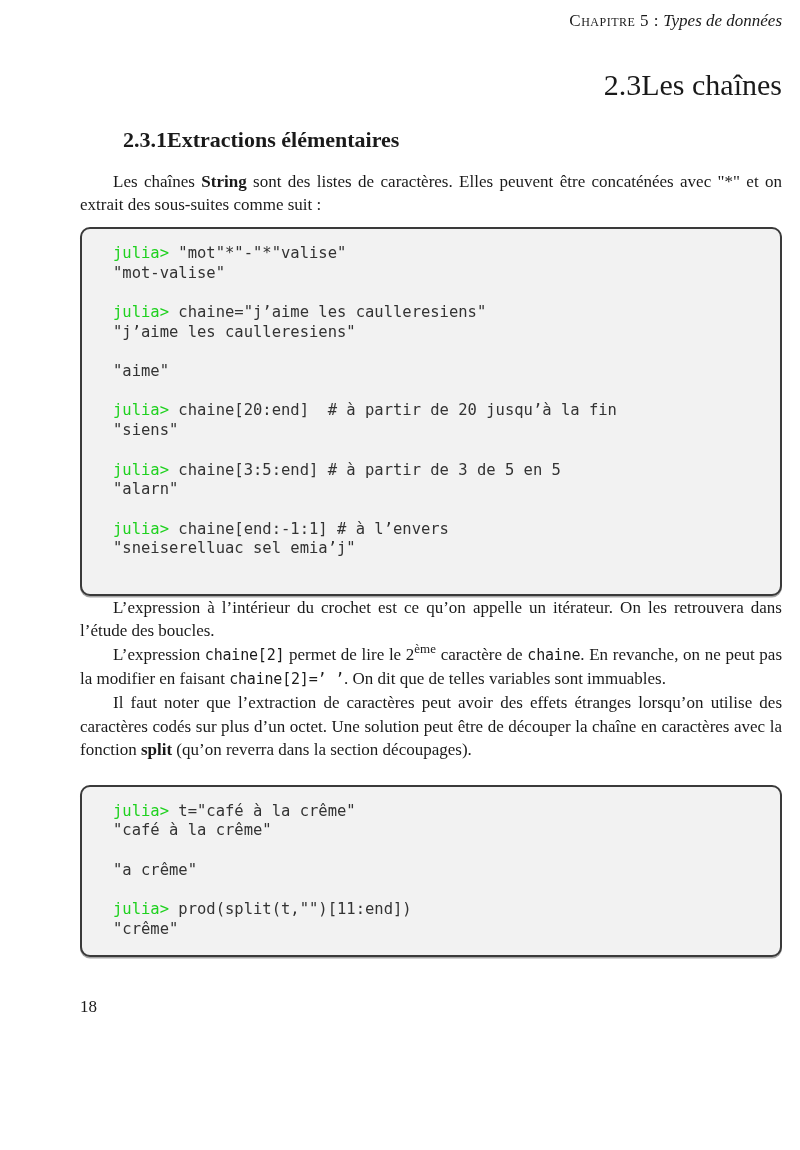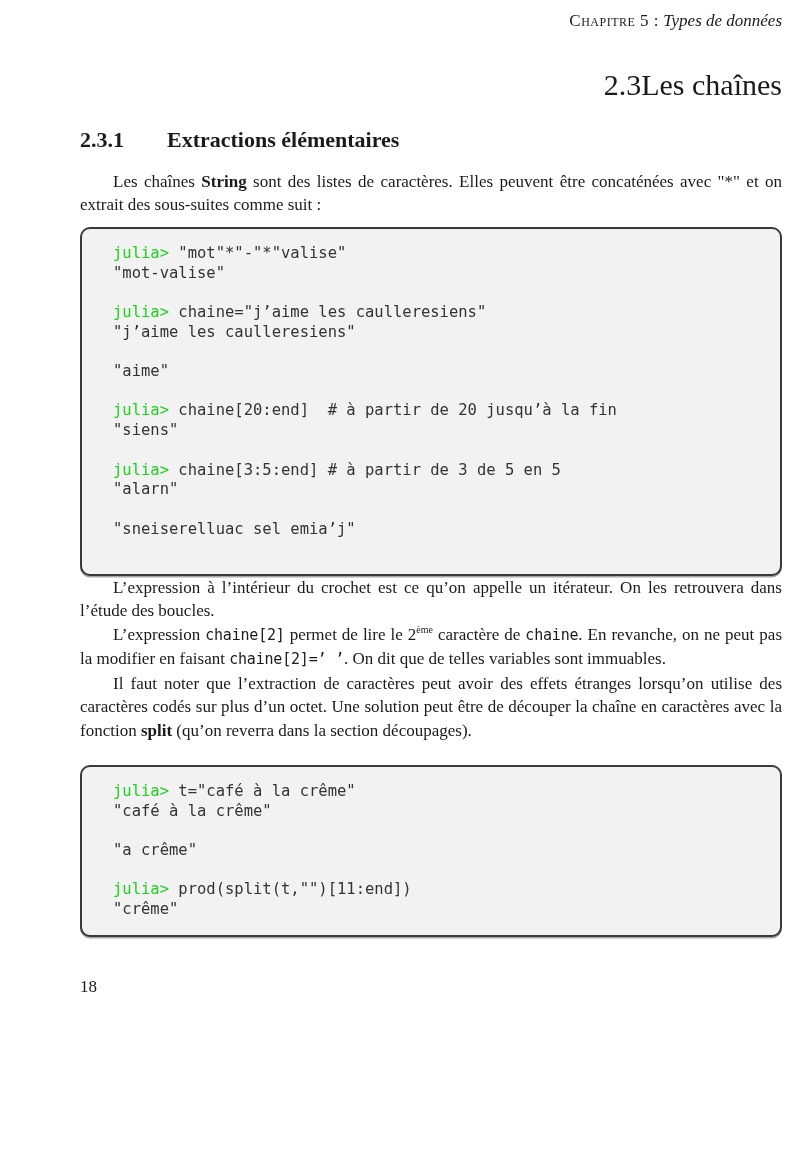--- a/index.html
+++ b/index.html
@@ -52,38 +52,39 @@
   }
   .subsection-heading {
     margin: 24px 0 0 0;
     font-size: 22px;
     font-weight: bold;
     line-height: 28px;
   }
   .subsection-heading .subsec-num {
     display: inline-block;
     width: 87px;
+    text-align: right;
   }
   
   .body-para {
     margin: 0;
     font-size: 17px;
     line-height: 23.4px;
     text-align: justify;
     text-indent: 33px;
   }
   .body-para.first-after-heading { margin-top: 16px; }
   .para-group { }
   .inline-code {
     font-family: "DejaVu Sans Mono", monospace;
     font-size: 15px;
     letter-spacing: -0.2px;
   }
   sup.ordinal {
-    font-size: 10px;
+    font-size: 13px;
     line-height: 0;
   }
   
   .code-block {
     box-sizing: border-box;
     width: 702px;
     background: #f2f2f2;
     border: 2.5px solid #3a3a3a;
     border-radius: 10px;
     box-shadow: 0 1.5px 0 rgba(0,0,0,0.35);
@@ -126,20 +127,21 @@
         <div class="code-line">"j’aime les caulleresiens"</div>
         <div class="code-line">&nbsp;</div>
         <div class="code-line">"aime"</div>
         <div class="code-line">&nbsp;</div>
         <div class="code-line"><span class="prompt">julia&gt;</span> chaine[20:end]  # à partir de 20 jusqu’à la fin</div>
         <div class="code-line">"siens"</div>
         <div class="code-line">&nbsp;</div>
         <div class="code-line"><span class="prompt">julia&gt;</span> chaine[3:5:end] # à partir de 3 de 5 en 5</div>
         <div class="code-line">"alarn"</div>
         <div class="code-line">&nbsp;</div>
+        <div class="code-line"><span class="prompt">julia&gt;</span> chaine[end:-1:1] # à l’envers</div>
         <div class="code-line">"sneiserelluac sel emia’j"</div>
         <div class="code-line">&nbsp;</div>
       </div>
 
     <div class="para-group">
 
       <p class="body-para"><span>L’expression à l’intérieur du crochet est ce qu’on appelle un itérateur. On les retrouvera dans l’étude des boucles.</span></p>
 
       <p class="body-para"><span>L’expression </span><span class="inline-code">chaine[2]</span><span> permet de lire le 2</span><sup class="ordinal">ème</sup><span> caractère de </span><span class="inline-code">chaine</span><span>. En revanche, on ne peut pas la modifier en faisant </span><span class="inline-code">chaine[2]=’ ’</span><span>. On dit que de telles variables sont immuables.</span></p>
 

